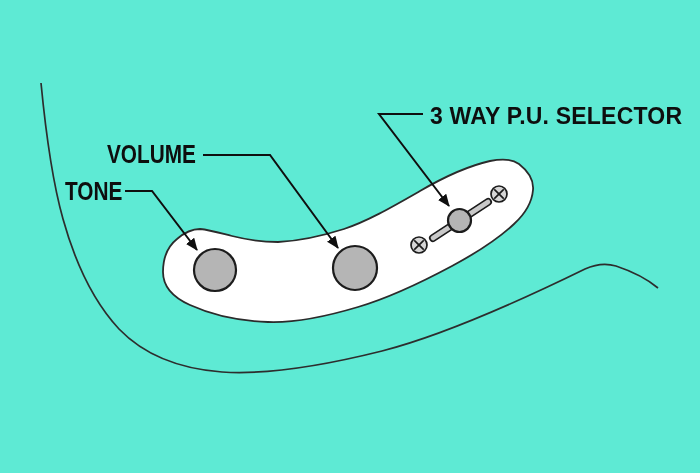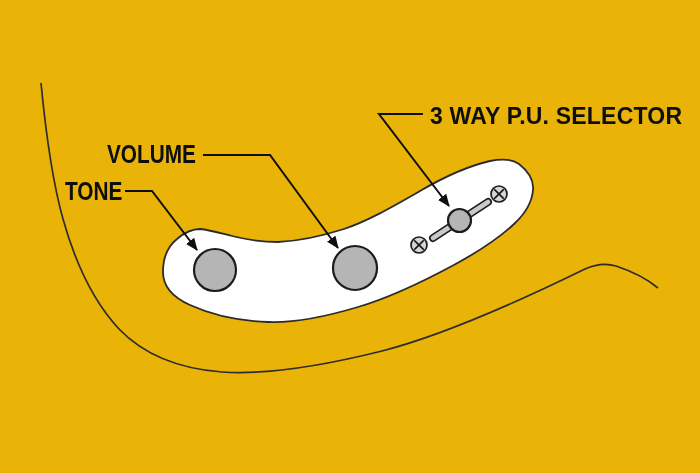--- a/index.html
+++ b/index.html
@@ -4,21 +4,21 @@
 <style>
   html, body {
     margin: 0;
     padding: 0;
     background: #ffffff;
   }
   .stage {
     position: relative;
     width: 700px;
     height: 473px;
-    background: #eab308;
+    background: #5eead4;
     overflow: hidden;
     font-family: "Liberation Sans", sans-serif;
   }
   .stage svg {
     position: absolute;
     left: 0;
     top: 0;
   }
   .curve {
     fill: none;

